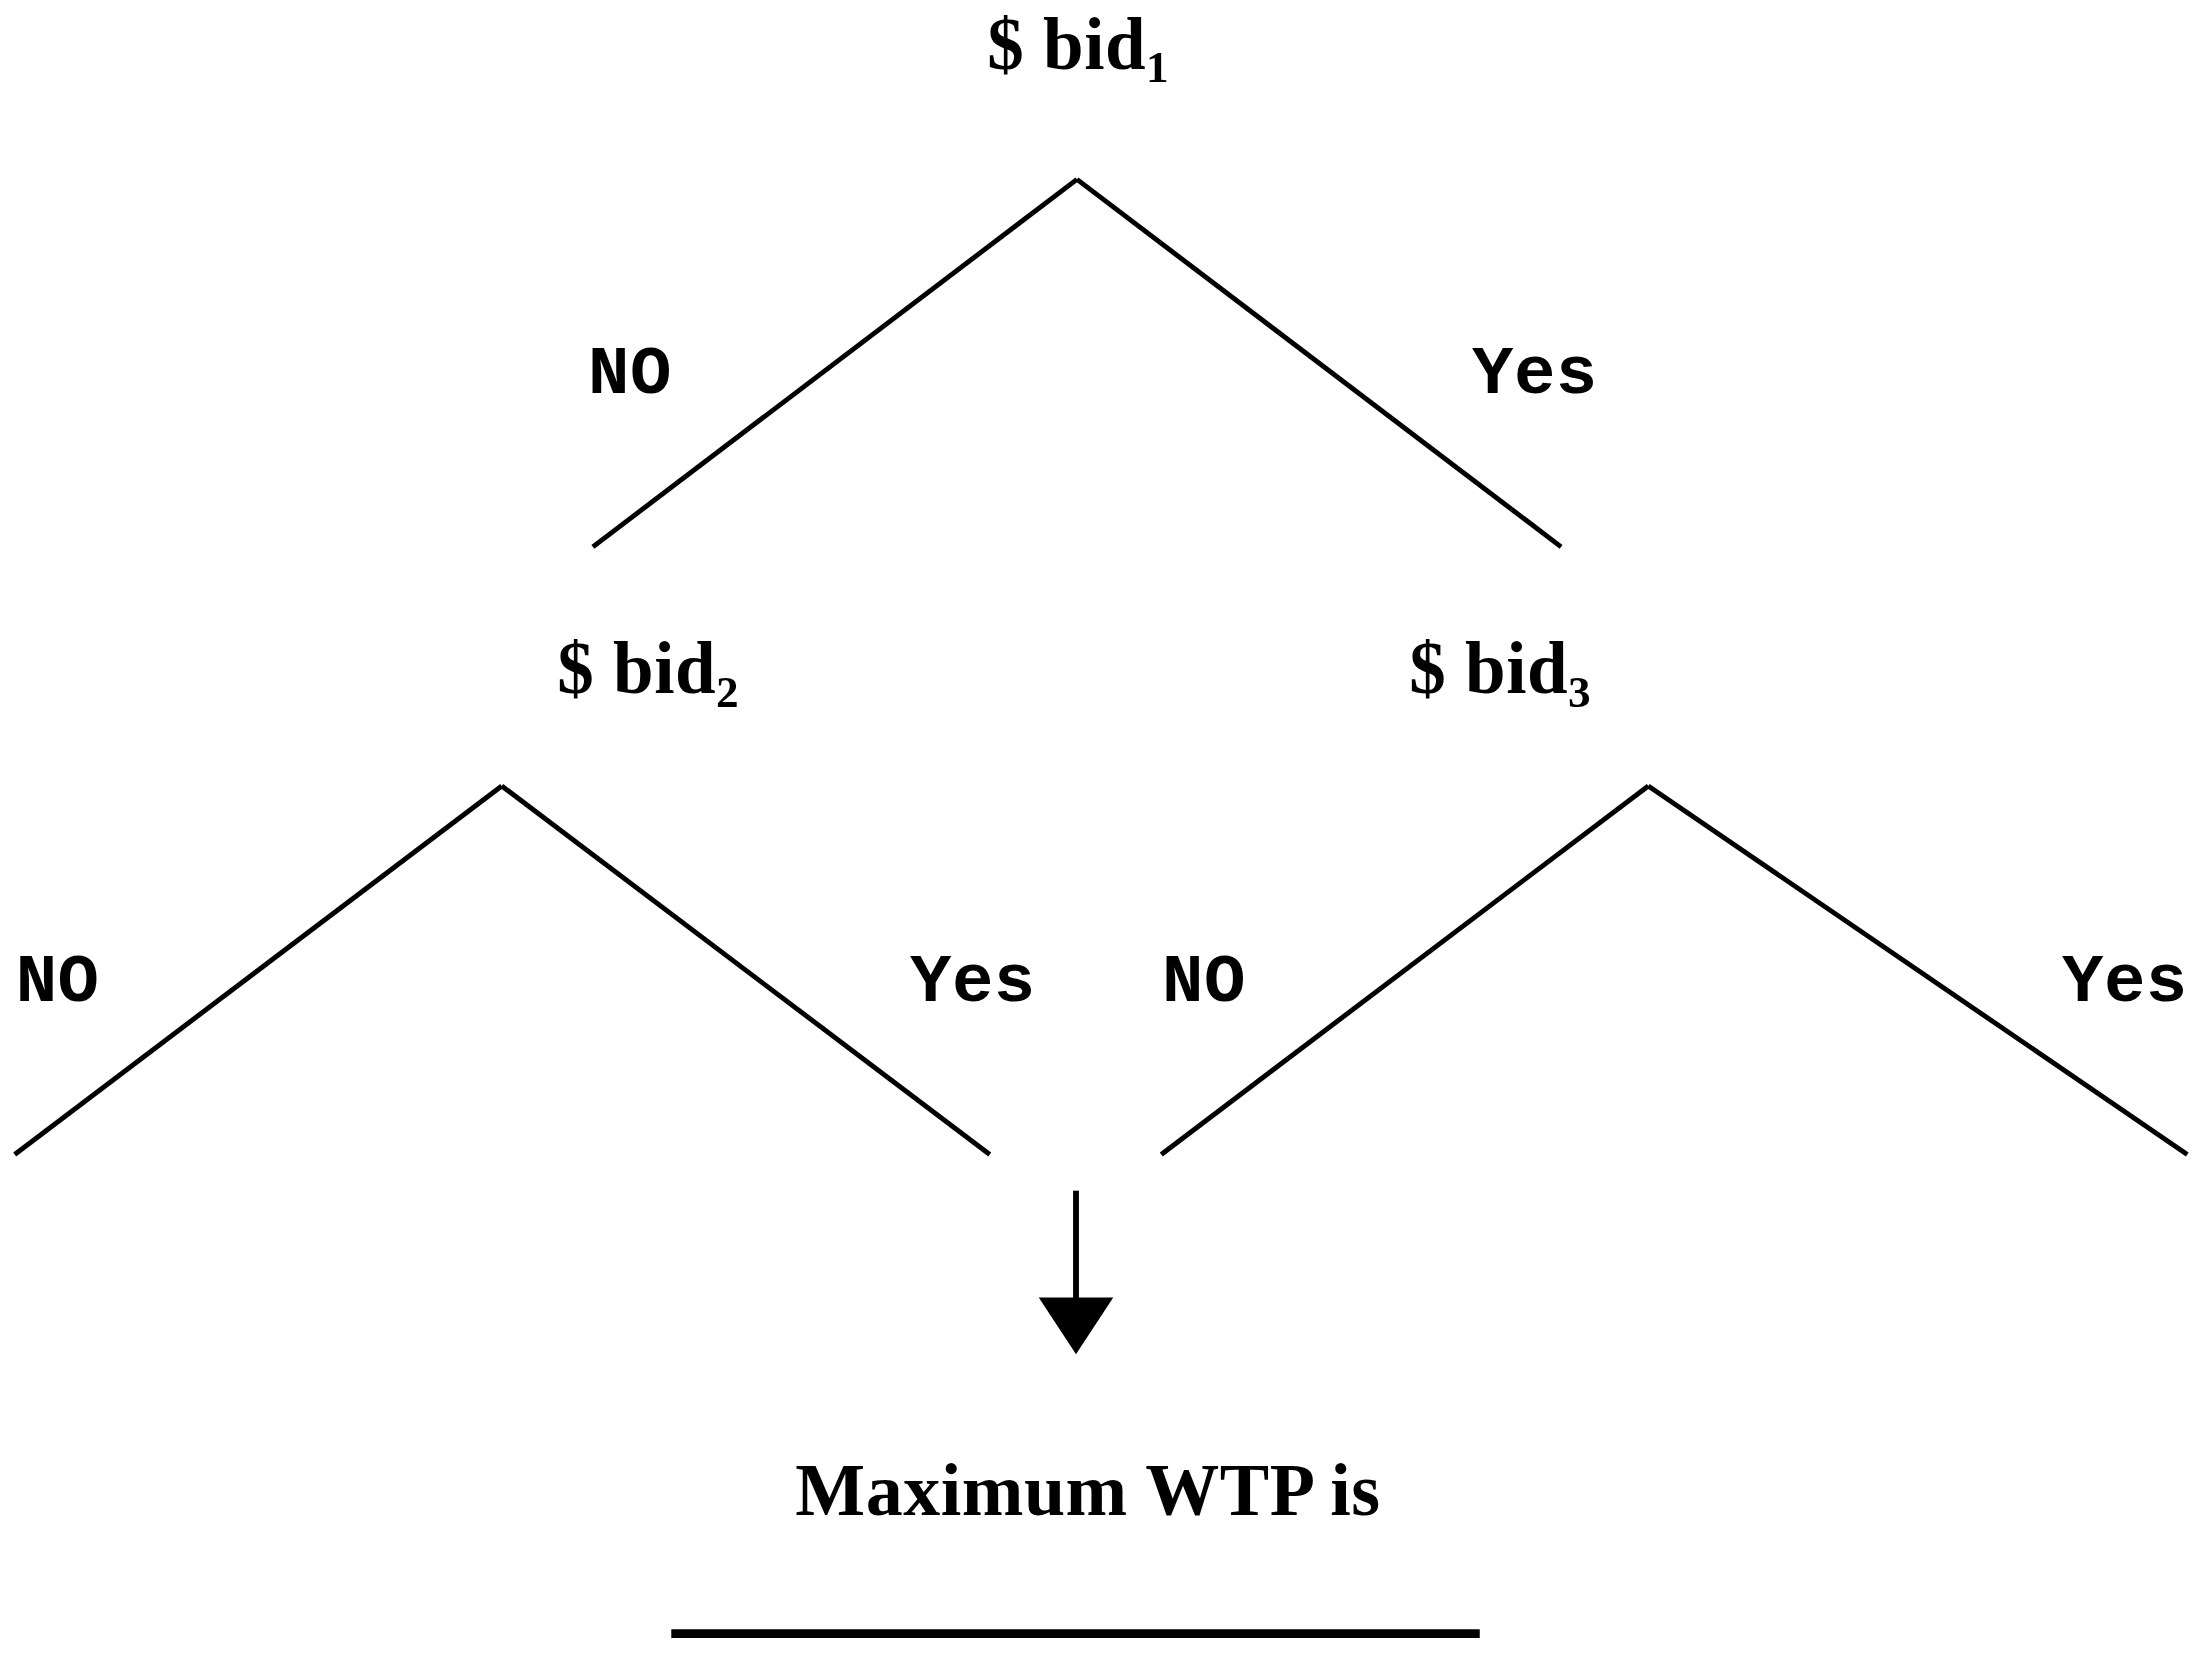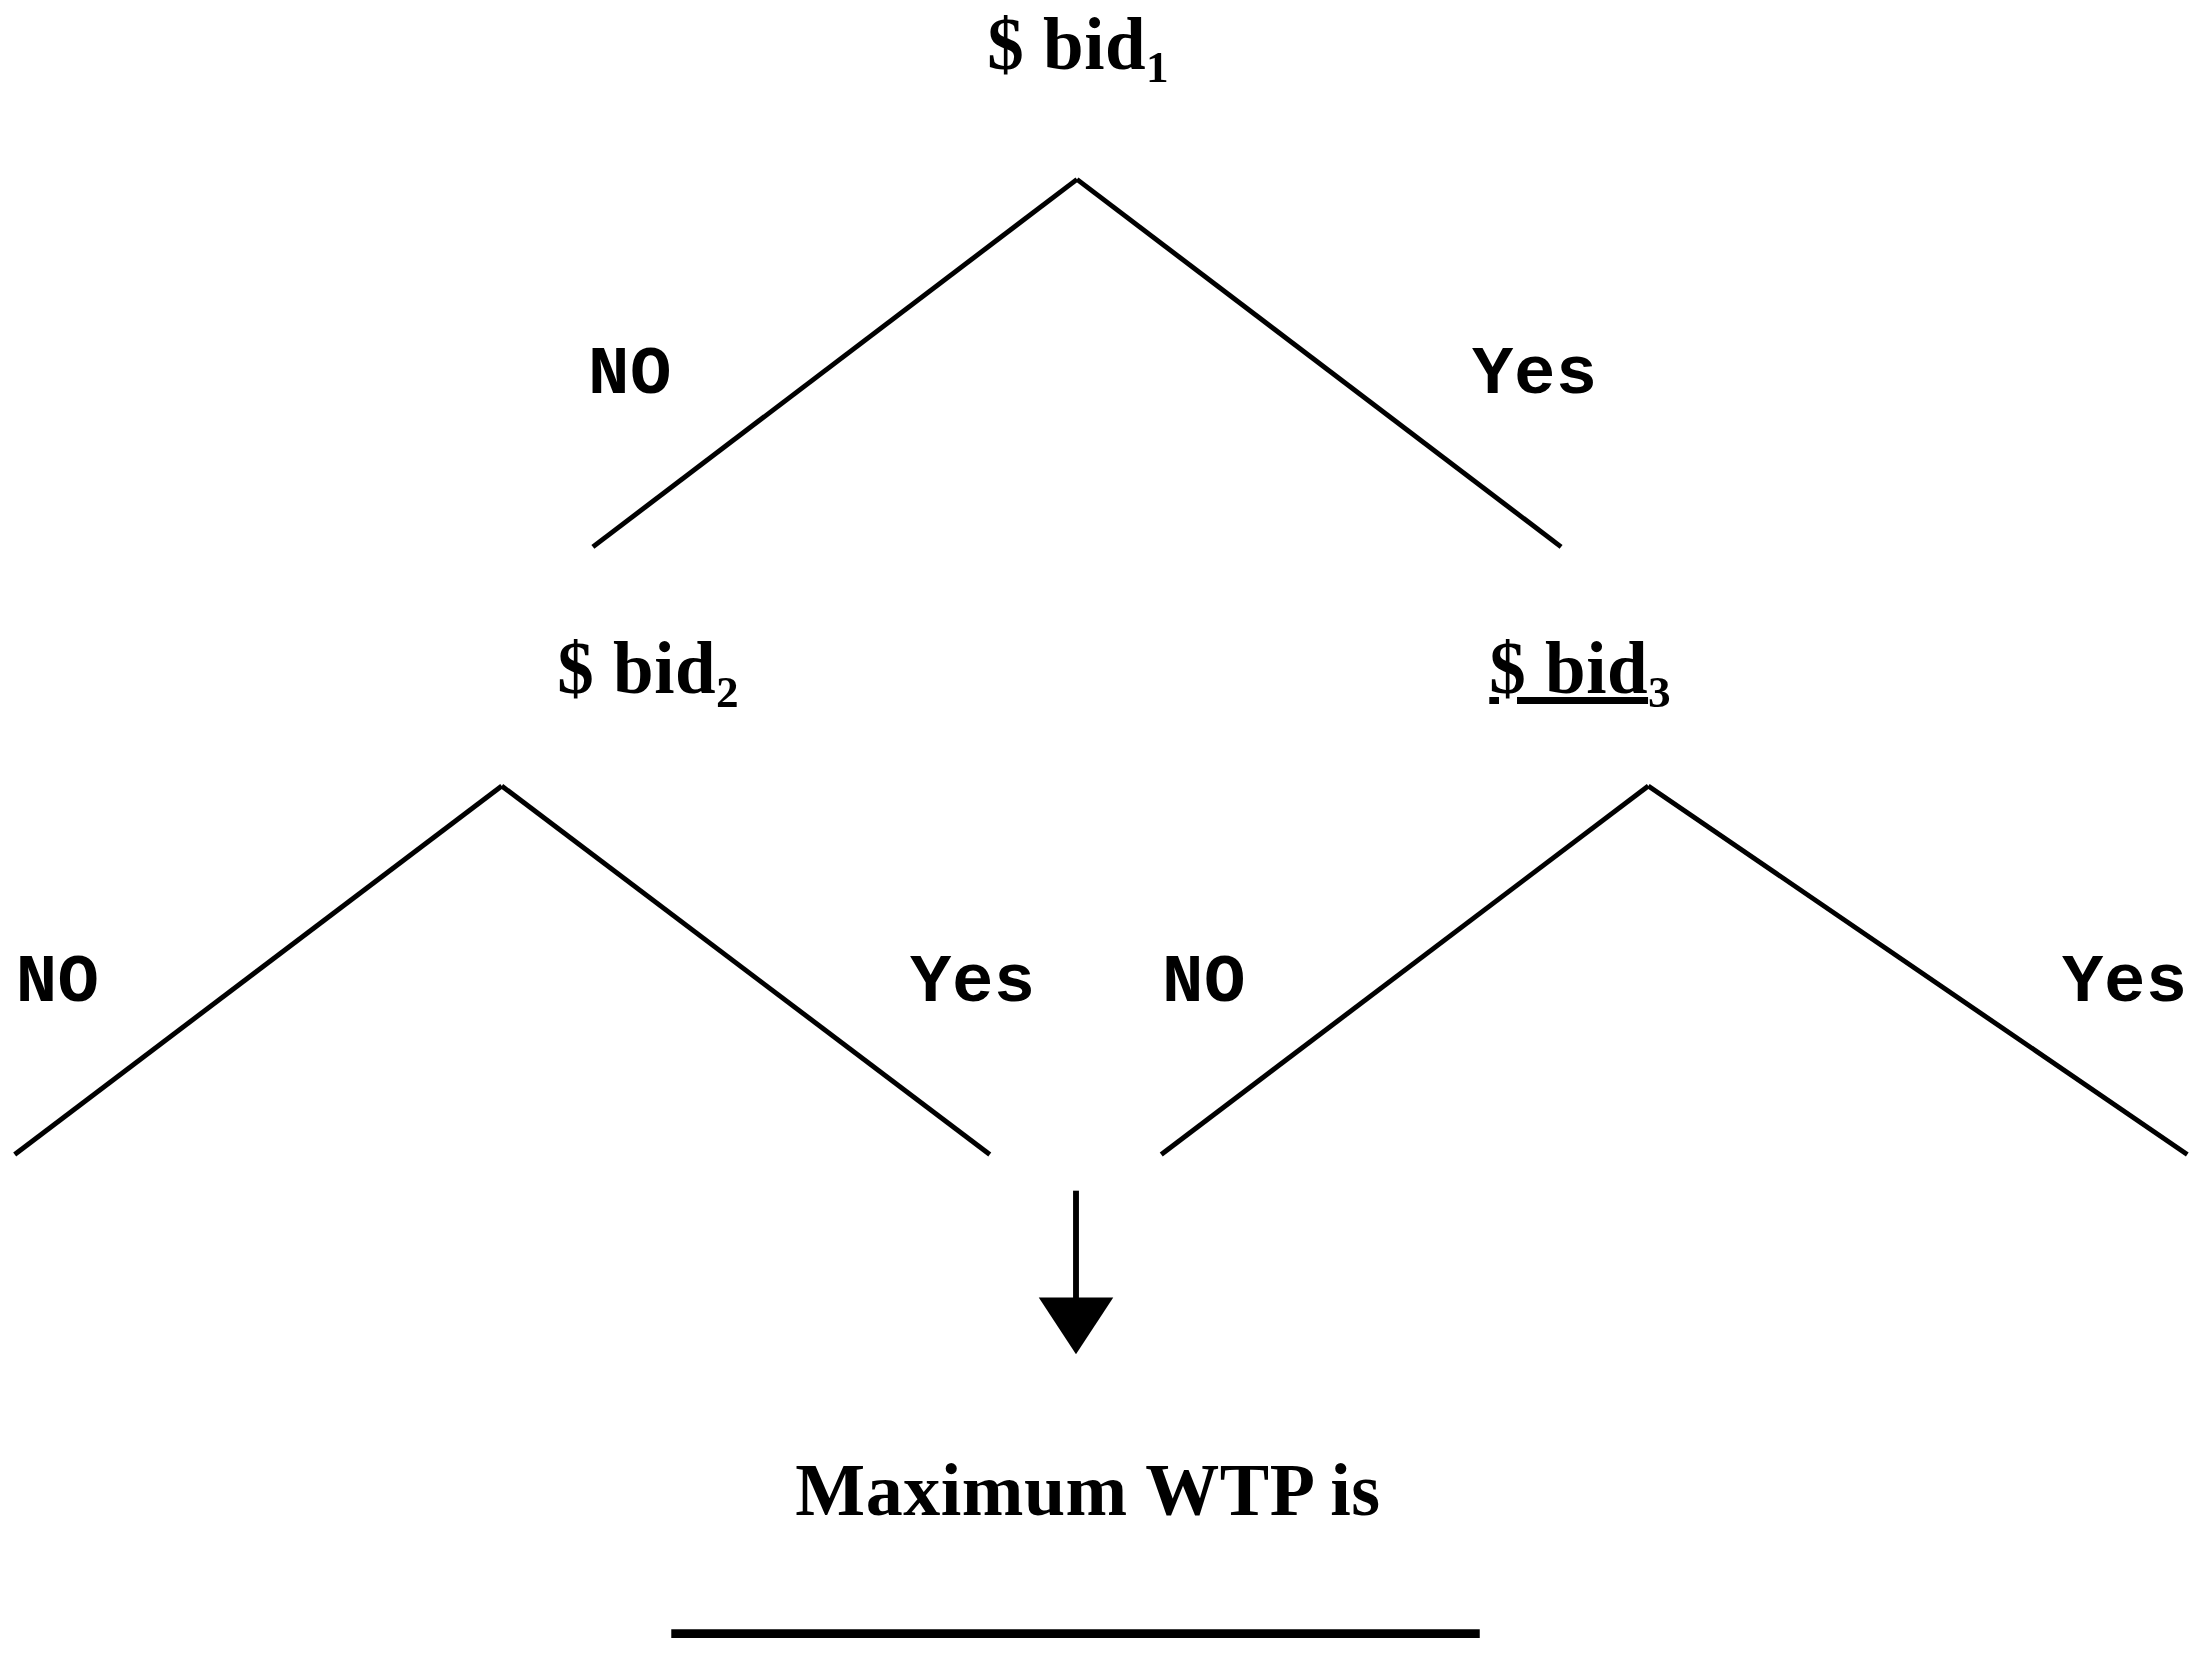--- a/index.html
+++ b/index.html
@@ -86,21 +86,21 @@
   </div>
 
   <div class="lbl branch-label" style="left:588px; top:341px;">NO</div>
 
   <div class="lbl branch-label" style="left:1472px; top:341px;">Yes</div>
 
   <div class="lbl node-label centered" style="left:608px; top:632px;margin-left:40px;">
     <span>$ bid</span><span class="sub">2</span>
   </div>
 
-  <div class="lbl node-label centered" style="left:1580px; top:632px;text-decoration:underline;">
+  <div class="lbl node-label centered" style="left:1500px; top:632px;">
     <span>$ bid</span><span class="sub">3</span>
   </div>
 
   <div class="lbl branch-label" style="left:15.7px; top:949px;">NO</div>
 
   <div class="lbl branch-label" style="left:910px; top:949px;">Yes</div>
 
   <div class="lbl branch-label" style="left:1162px; top:949px;">NO</div>
 
   <div class="lbl branch-label" style="left:2062px; top:949px;">Yes</div>

